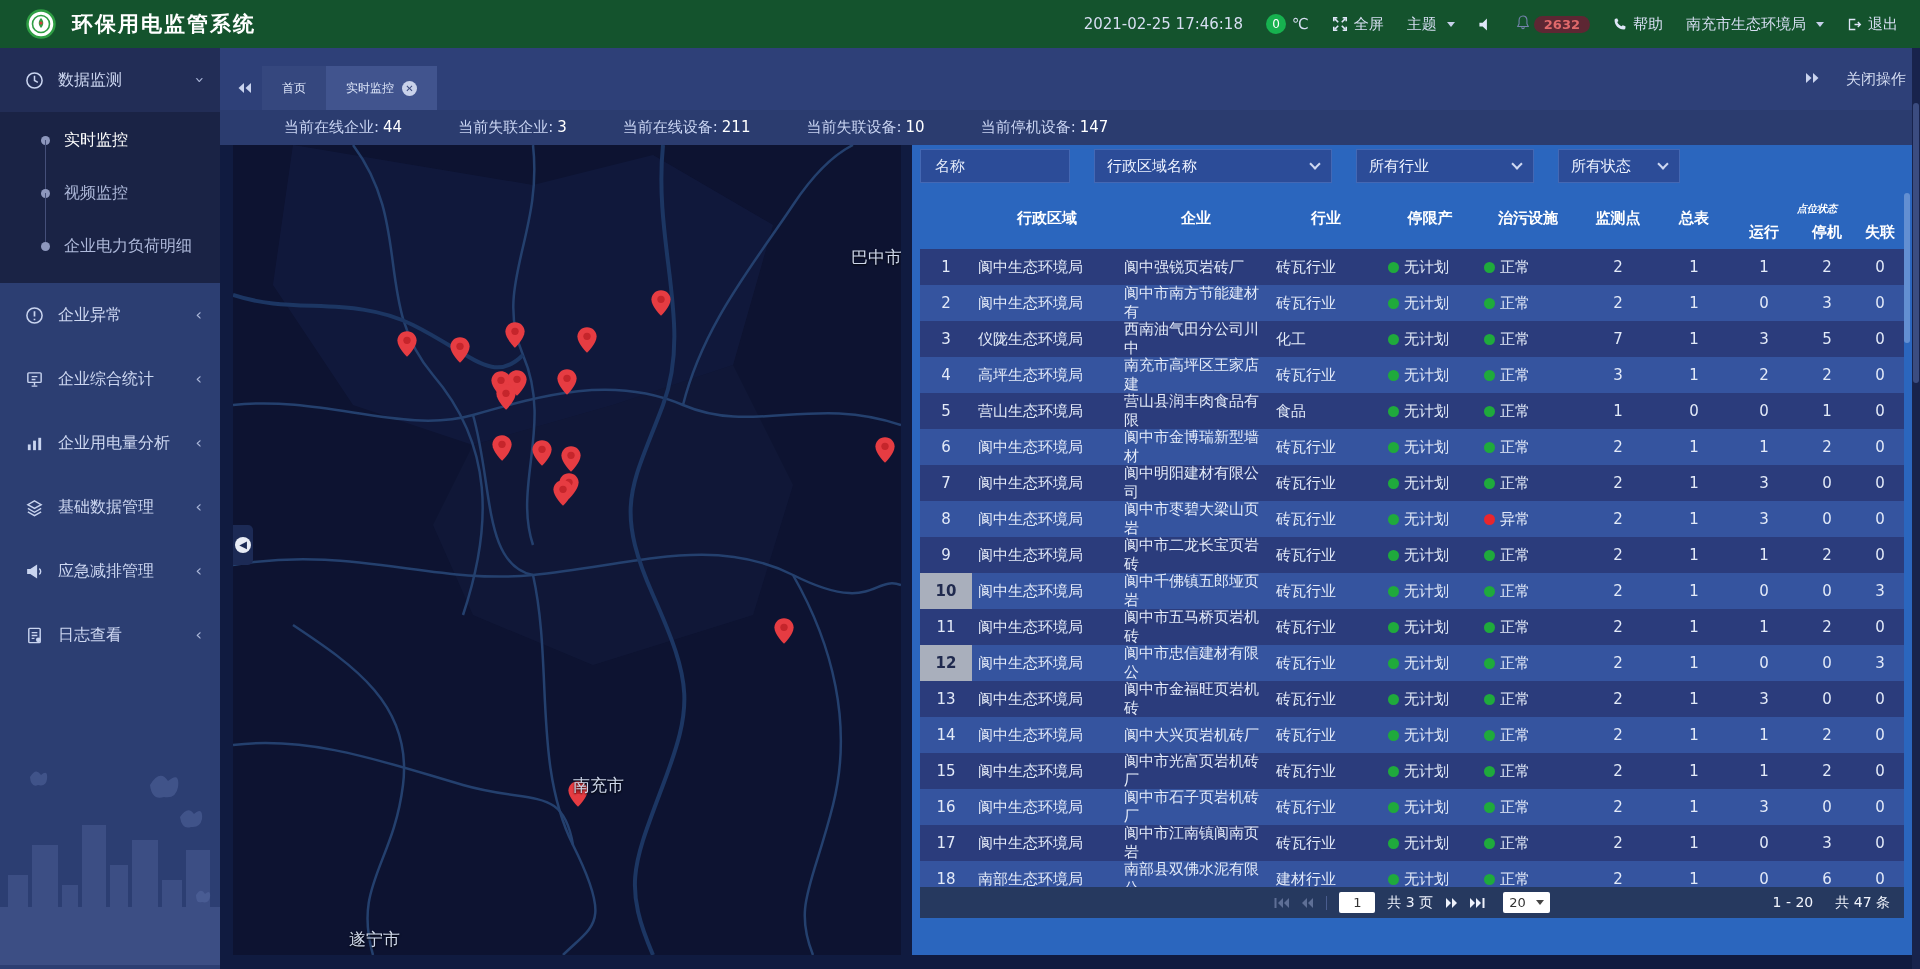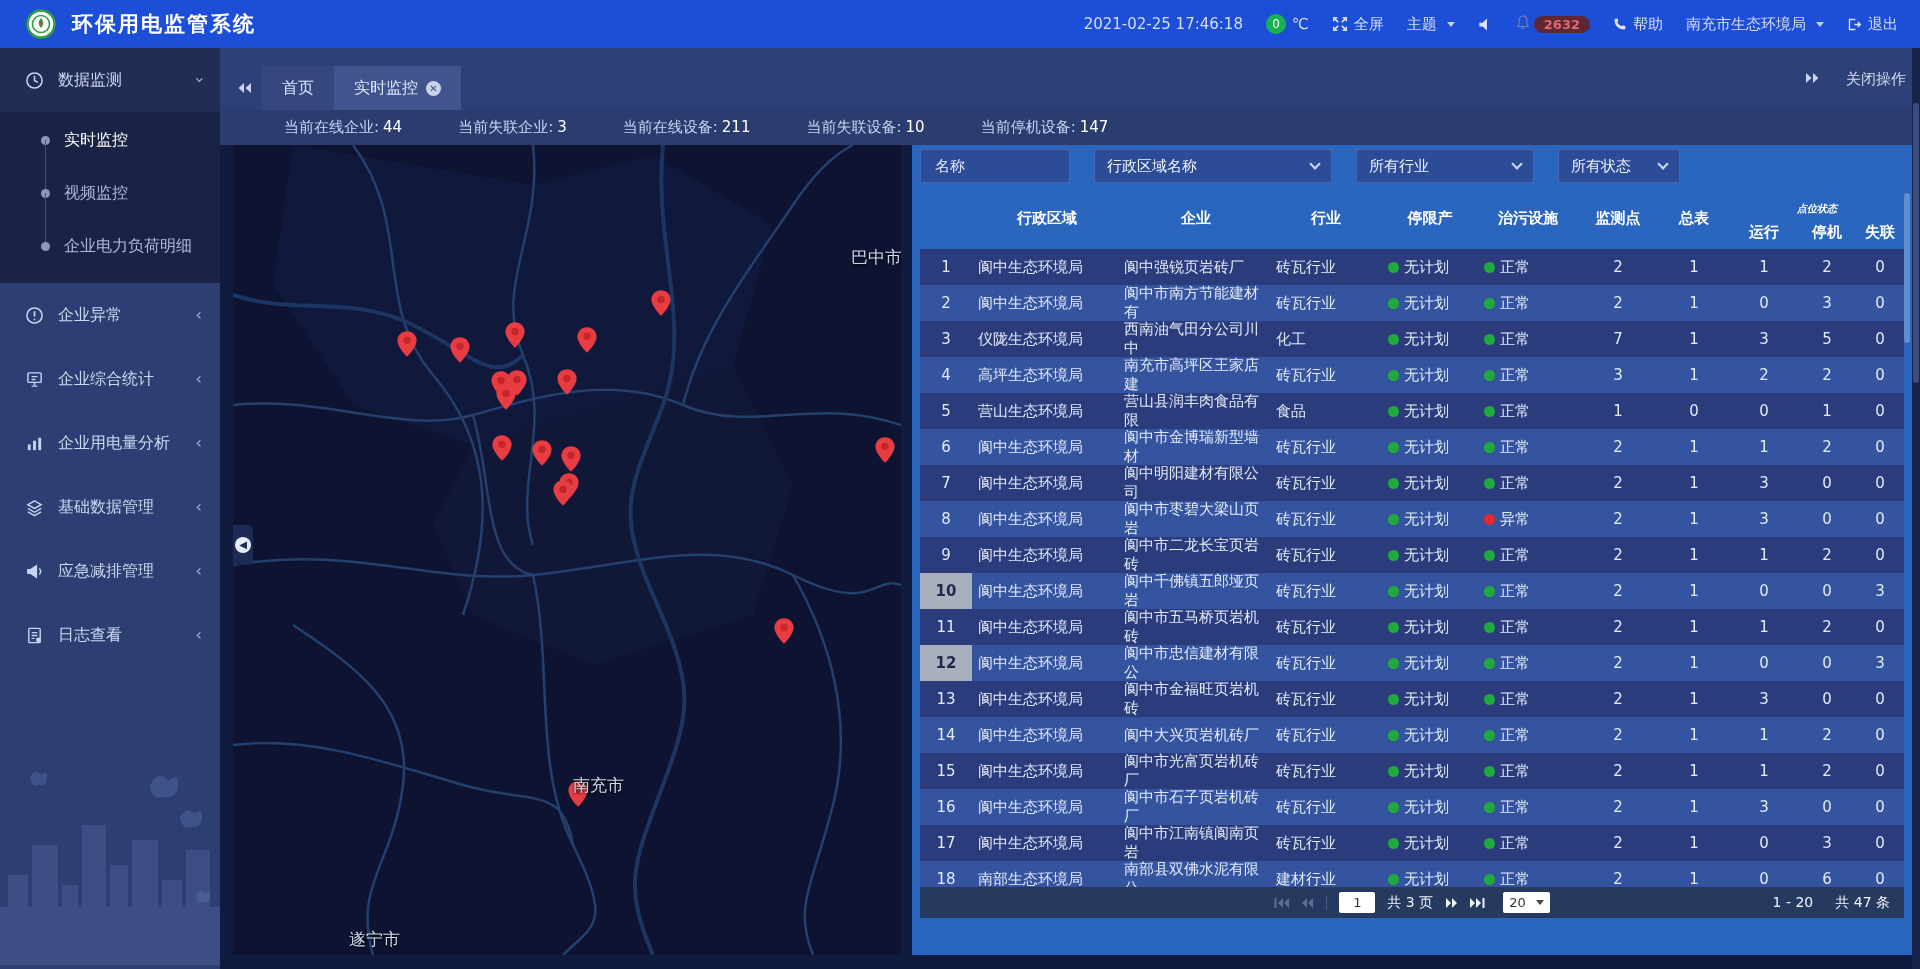--- a/index.html
+++ b/index.html
@@ -1,21 +1,21 @@
 <!DOCTYPE html>
 <html><head>
 <meta charset="utf-8">
 <style>
   html,body{margin:0;padding:0;}
   body{width:1920px;height:969px;position:relative;overflow:hidden;background:#101b40;
        font-family:"DejaVu Sans","Liberation Sans",sans-serif;color:#e6ecfa;}
   *{box-sizing:border-box;}
 
   
-  .header{position:absolute;top:0;left:0;right:0;height:48px;background:#1d4ed8;display:flex;align-items:center;padding-left:26px;z-index:20;}
+  .header{position:absolute;top:0;left:0;right:0;height:48px;background:#14532d;display:flex;align-items:center;padding-left:26px;z-index:20;}
   .logo{width:30px;height:30px;flex:0 0 auto;}
   .app-title{margin-left:16px;font-size:21px;font-weight:bold;color:#fff;letter-spacing:2px;}
   .hright{margin-left:auto;display:flex;align-items:center;gap:23px;padding-right:22px;font-size:15px;color:#d7def2;}
   .htime{font-size:15px;color:#d7def2;}
   .tempwrap{display:flex;align-items:center;gap:6px;}
   .tempbadge{width:20px;height:20px;border-radius:50%;background:#17b14f;color:#fff;font-size:12px;line-height:20px;text-align:center;}
   .hbtn{display:flex;align-items:center;gap:6px;cursor:pointer;white-space:nowrap;}
   .hbtn svg{display:block;}
   .caret-dn{width:0;height:0;border-left:4px solid transparent;border-right:4px solid transparent;border-top:5px solid #c7d0ea;display:inline-block;margin-left:4px;}
   .caret-dn.dark{border-top-color:#444;}
@@ -36,21 +36,21 @@
   .ssubitem .dotm{position:absolute;left:41px;width:9px;height:9px;border-radius:50%;background:#8d97bd;}
   .ssubitem::before{content:"";position:absolute;left:45px;top:-27px;bottom:-27px;width:1px;background:#454f79;}
   .ssubitem:first-child::before{top:26px;}
   .ssubitem:last-child::before{bottom:26px;}
   .ssubitem.active{color:#ffffff;}
   .watermark{position:absolute;left:0;bottom:0;pointer-events:none;}
 
   
   .tabbar{position:absolute;top:48px;left:220px;right:0;height:62px;background:#2e4078;display:flex;align-items:flex-end;}
   .tab-arrow{width:34px;height:44px;display:flex;align-items:center;justify-content:center;color:#c9d3ee;cursor:pointer;margin-left:8px;}
-  .tab{height:44px;display:flex;align-items:center;padding:0 20px;font-size:16px;color:#dfe7fa;background:#35477e;cursor:pointer;gap:8px;}
+  .tab{height:44px;display:flex;align-items:center;padding:0 20px;font-size:12px;color:#dfe7fa;background:#35477e;cursor:pointer;gap:8px;}
   .tab.active{background:#41548e;}
   .closex{width:15px;height:15px;border-radius:50%;background:#c9d2ea;color:#3a4a7e;font-size:10px;line-height:15px;text-align:center;display:inline-block;}
   .closex::before{content:"✕";}
   .tab-right{position:absolute;right:14px;top:0;height:62px;display:flex;align-items:center;gap:26px;color:#d5ddf2;font-size:15px;}
 
   
   .statsbar{position:absolute;top:110px;left:220px;right:0;height:35px;background:#2b3c6f;display:flex;align-items:center;padding-left:64px;gap:56px;font-size:15px;z-index:5;}
   .stat .sl{color:#c9d4f2;text-align:right;}
   .stat .sv{color:#ffffff;margin-left:4px;}
 

